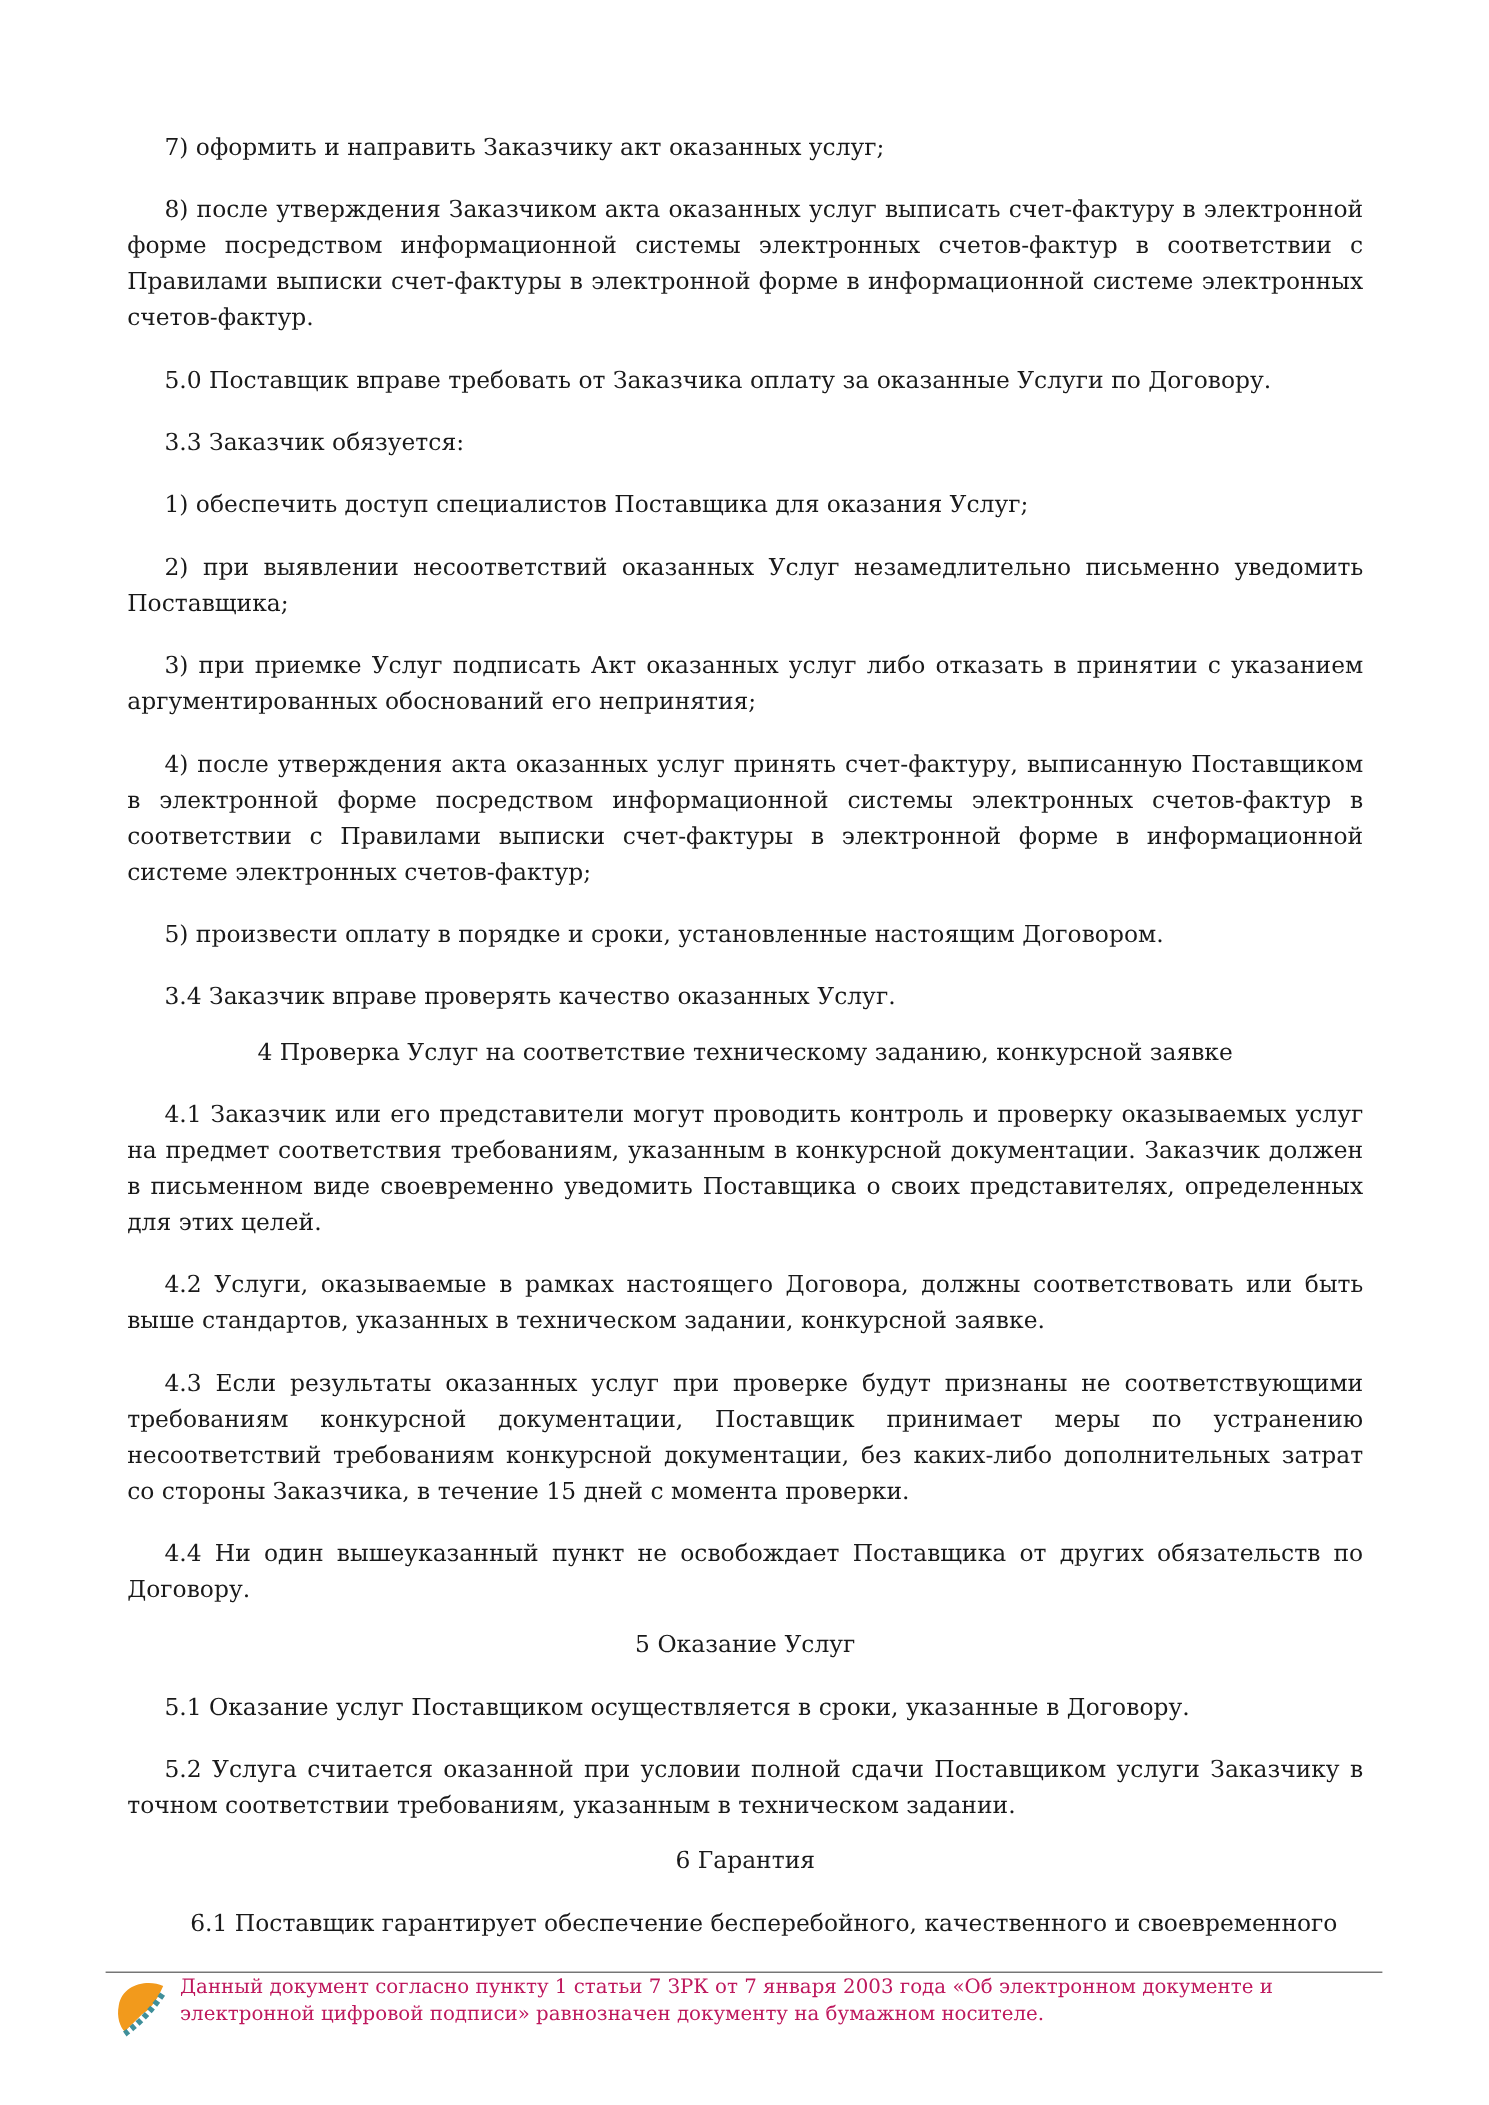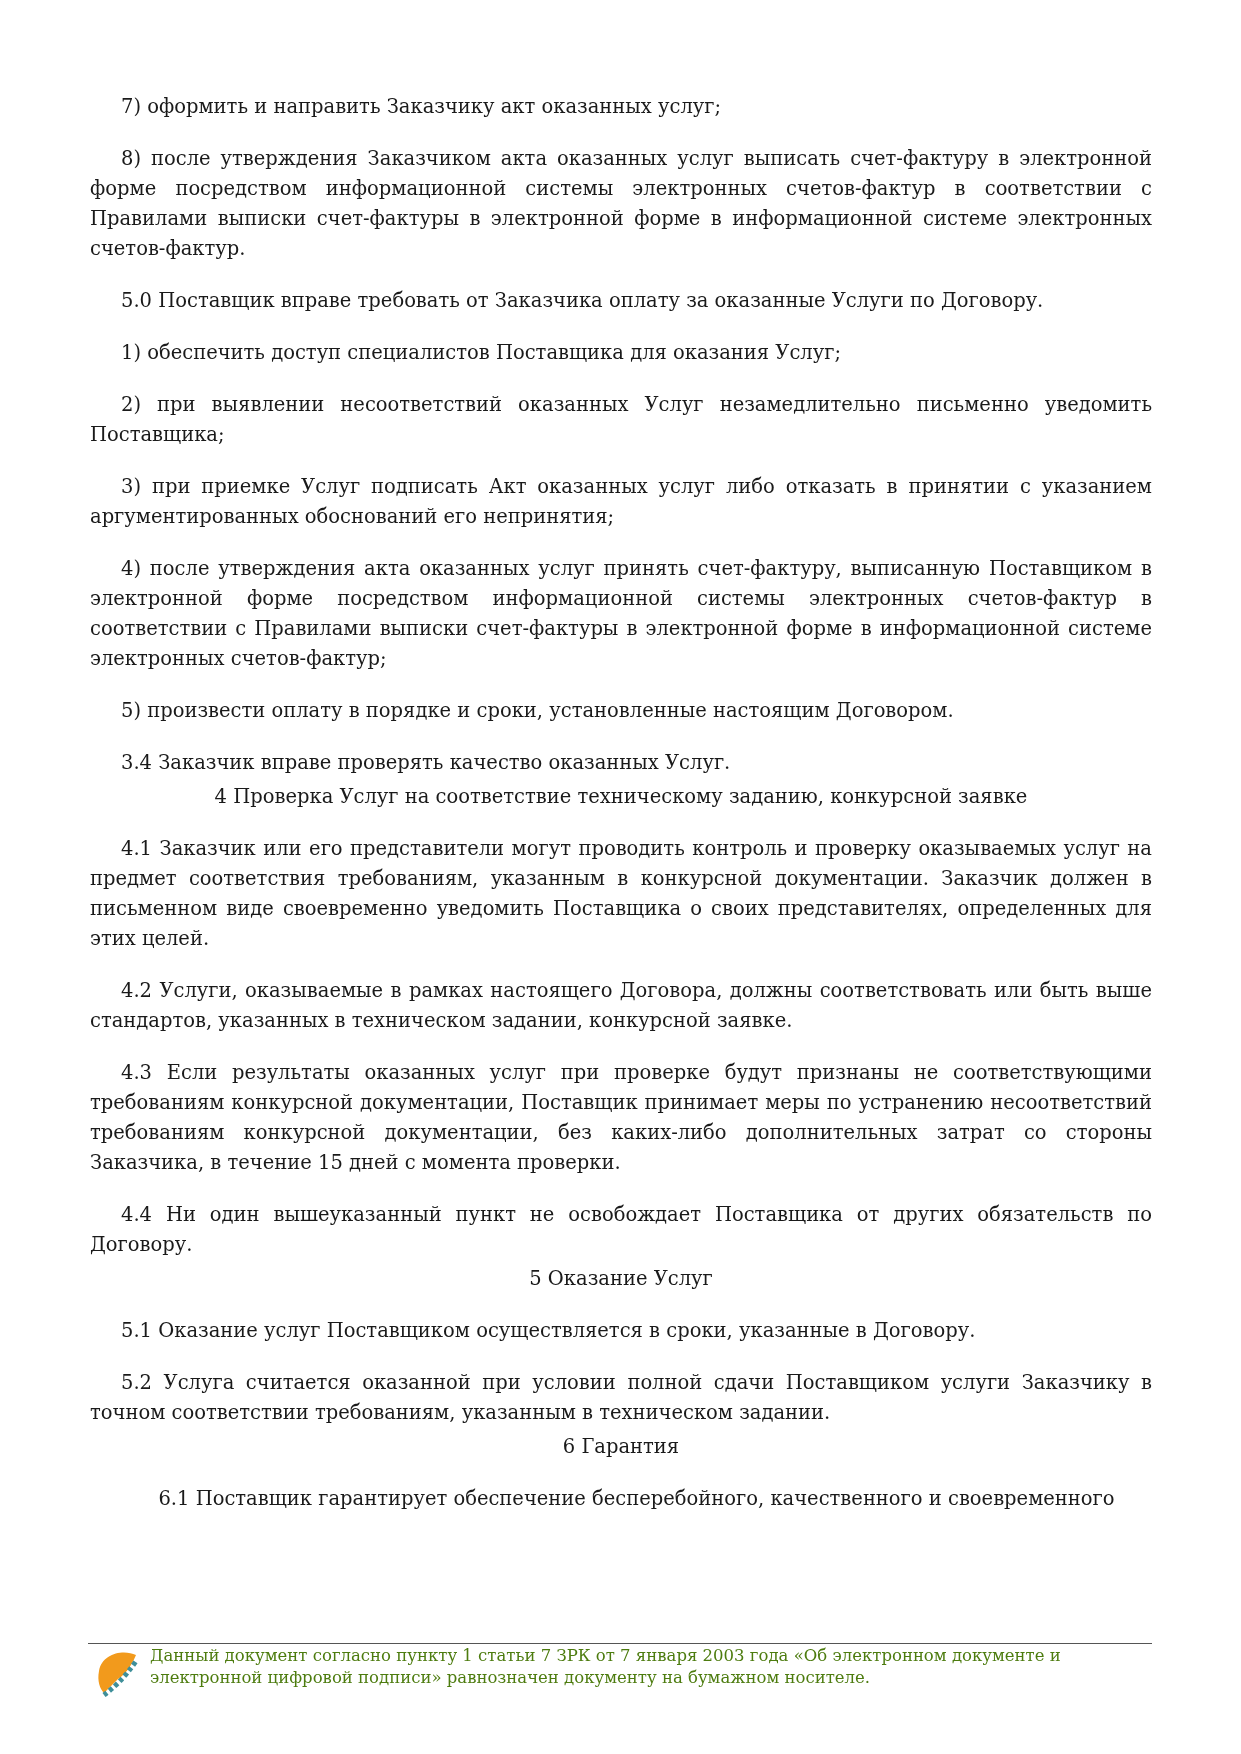--- a/index.html
+++ b/index.html
@@ -1,32 +1,33 @@
 <!DOCTYPE html>
 <html><head>
 <meta charset="utf-8">
 <style>
   html, body { margin: 0; padding: 0; background: #ffffff; }
   body { width: 1241px; height: 1754px; position: relative; overflow: hidden; color: #1a1a1a; }
   .page { position: absolute; left: 90px; top: 92px; width: 1062px; font-family: "DejaVu Serif", serif; font-size: 19.5px; line-height: 30px; }
-  p { margin: 0; text-align: justify; text-indent: 31px; }
+  p { margin: 16px; text-align: justify; text-indent: 31px; }
   .gap { margin-top: 22px; }
   h2 { margin: 4px 0 0 0; font-size: 19.5px; line-height: 30px; font-weight: normal; text-align: center; }
   .footer-line { position: absolute; left: 88px; top: 1643px; width: 1064px; height: 1px; background: #555; }
   .footer { position: absolute; left: 92px; top: 1645px; width: 1060px; height: 56px; }
   .logo { position: absolute; left: 4px; top: 4px; width: 46px; height: 50px; }
-  .footer-text { position: absolute; left: 58px; top: 0; font-family: "DejaVu Serif", serif; font-size: 16.5px; line-height: 22px; color: #4d7c0f; }
+  .footer-text { position: absolute; left: 58px; top: 0; font-family: "DejaVu Serif", serif; font-size: 16.5px; line-height: 22px; color: #be185d; }
 </style>
 </head>
 <body>
 
 <div class="page">
   <p>7) оформить и направить Заказчику акт оказанных услуг;</p>
   <p class="gap">8) после утверждения Заказчиком акта оказанных услуг выписать счет-фактуру в электронной форме посредством информационной системы электронных счетов-фактур в соответствии с Правилами выписки счет-фактуры в электронной форме в информационной системе электронных счетов-фактур.</p>
   <p class="gap">5.0 Поставщик вправе требовать от Заказчика оплату за оказанные Услуги по Договору.</p>
+  <p class="gap">3.3 Заказчик обязуется:</p>
   <p class="gap">1) обеспечить доступ специалистов Поставщика для оказания Услуг;</p>
   <p class="gap">2) при выявлении несоответствий оказанных Услуг незамедлительно письменно уведомить Поставщика;</p>
   <p class="gap">3) при приемке Услуг подписать Акт оказанных услуг либо отказать в принятии с указанием аргументированных обоснований его непринятия;</p>
   <p class="gap">4) после утверждения акта оказанных услуг принять счет-фактуру, выписанную Поставщиком в электронной форме посредством информационной системы электронных счетов-фактур в соответствии с Правилами выписки счет-фактуры в электронной форме в информационной системе электронных счетов-фактур;</p>
   <p class="gap">5) произвести оплату в порядке и сроки, установленные настоящим Договором.</p>
   <p class="gap">3.4 Заказчик вправе проверять качество оказанных Услуг.</p>
   <h2>4 Проверка Услуг на соответствие техническому заданию, конкурсной заявке</h2>
   <p class="gap">4.1 Заказчик или его представители могут проводить контроль и проверку оказываемых услуг на предмет соответствия требованиям, указанным в конкурсной документации. Заказчик должен в письменном виде своевременно уведомить Поставщика о своих представителях, определенных для этих целей.</p>
   <p class="gap">4.2 Услуги, оказываемые в рамках настоящего Договора, должны соответствовать или быть выше стандартов, указанных в техническом задании, конкурсной заявке.</p>
   <p class="gap">4.3 Если результаты оказанных услуг при проверке будут признаны не соответствующими требованиям конкурсной документации, Поставщик принимает меры по устранению несоответствий требованиям конкурсной документации, без каких-либо дополнительных затрат со стороны Заказчика, в течение 15 дней с момента проверки.</p>

